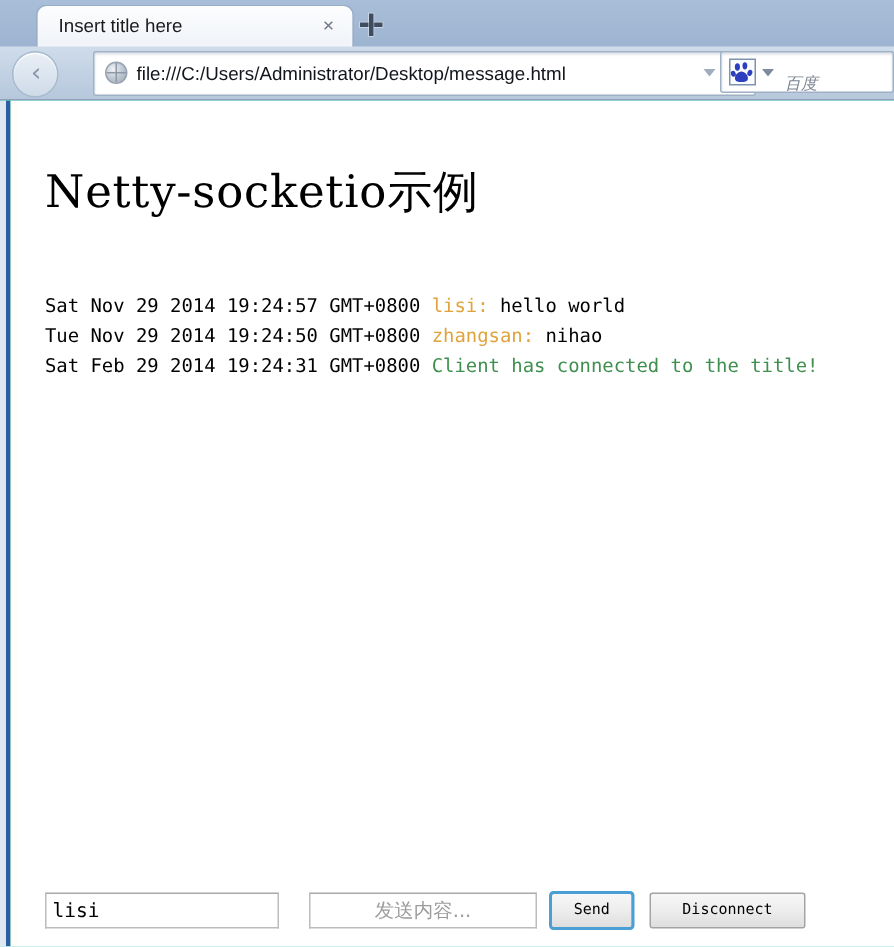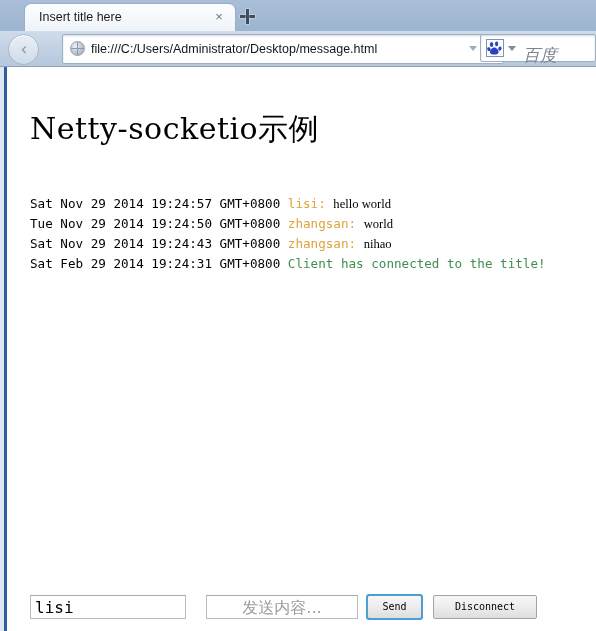--- a/index.html
+++ b/index.html
@@ -238,21 +238,21 @@
     width: 0; height: 0;
     border-left: 4px solid transparent;
     border-right: 4px solid transparent;
     border-top: 5px solid #7d8b9c;
     cursor: pointer;
   }
   .search-text {
     position: absolute;
     left: 42px;
     top: 12px;
-    font-size: 17px;
+    font-size: 11px;
     line-height: 18px;
     color: #7a8492;
     font-style: italic;
     font-family: "Liberation Sans", sans-serif;
     white-space: nowrap;
   }
 
   
   .chrome-bottom-line {
     position: absolute;
@@ -320,41 +320,41 @@
   }
   .log-line {
     font-family: "DejaVu Sans Mono", "Liberation Mono", monospace;
     font-size: 12.6px;
     line-height: 20px;
     color: #000000;
     white-space: nowrap;
   }
   .log-time { color: #000000; }
   .log-user { color: #e0a33c; }
-  .log-body { color: #000000; font-family: Liberation Serif, serif; }
+  .log-body { color: #000000; }
   .log-system { color: #3f8f4f; }
 
   
   .controls {
     position: absolute;
     left: 18px;
     top: 528px;
     width: 560px;
     height: 26px;
   }
   .text-input {
     position: absolute;
     top: 0;
     height: 24px;
     box-sizing: border-box;
     background: #ffffff;
     border: 1px solid #bcbcbc;
     border-top-color: #a9a9a9;
     font-family: "DejaVu Sans Mono", "Liberation Mono", monospace;
-    font-size: 16px;
+    font-size: 13px;
     line-height: 22px;
     color: #000000;
     padding: 0 4px;
     outline: none;
   }
   #nickname-input {
     left: 0;
     width: 156px;
   }
   #message-input {
@@ -453,24 +453,21 @@
 
     <div class="page">
 
       <div class="page-title">Netty-socketio示例</div>
 
       <div class="message-log">
         <div class="log-line">
           <span class="log-time">Sat Nov 29 2014 19:24:57 GMT+0800</span><span>&nbsp;</span><span class="log-user">lisi:</span><span>&nbsp;</span><span class="log-body">hello world</span>
         </div>
         <div class="log-line">
-          <span class="log-time">Tue Nov 29 2014 19:24:50 GMT+0800</span><span>&nbsp;</span><span class="log-user">zhangsan:</span><span>&nbsp;</span><span class="log-body">world</span>
-        </div>
-        <div class="log-line">
-          <span class="log-time">Sat Nov 29 2014 19:24:43 GMT+0800</span><span>&nbsp;</span><span class="log-user">zhangsan:</span><span>&nbsp;</span><span class="log-body">nihao</span>
+          <span class="log-time">Tue Nov 29 2014 19:24:50 GMT+0800</span><span>&nbsp;</span><span class="log-user">zhangsan:</span><span>&nbsp;</span><span class="log-body">nihao</span>
         </div>
         <div class="log-line">
           <span class="log-time">Sat Feb 29 2014 19:24:31 GMT+0800</span><span>&nbsp;</span><span class="log-system">Client has connected to the title!</span>
         </div>
       </div>
 
       <div class="controls">
         <input class="text-input" id="nickname-input" type="text" value="lisi" style="">
         <input class="text-input" id="message-input" type="text" placeholder="发送内容..." style="">
         <button class="btn" id="send-button">Send</button>

